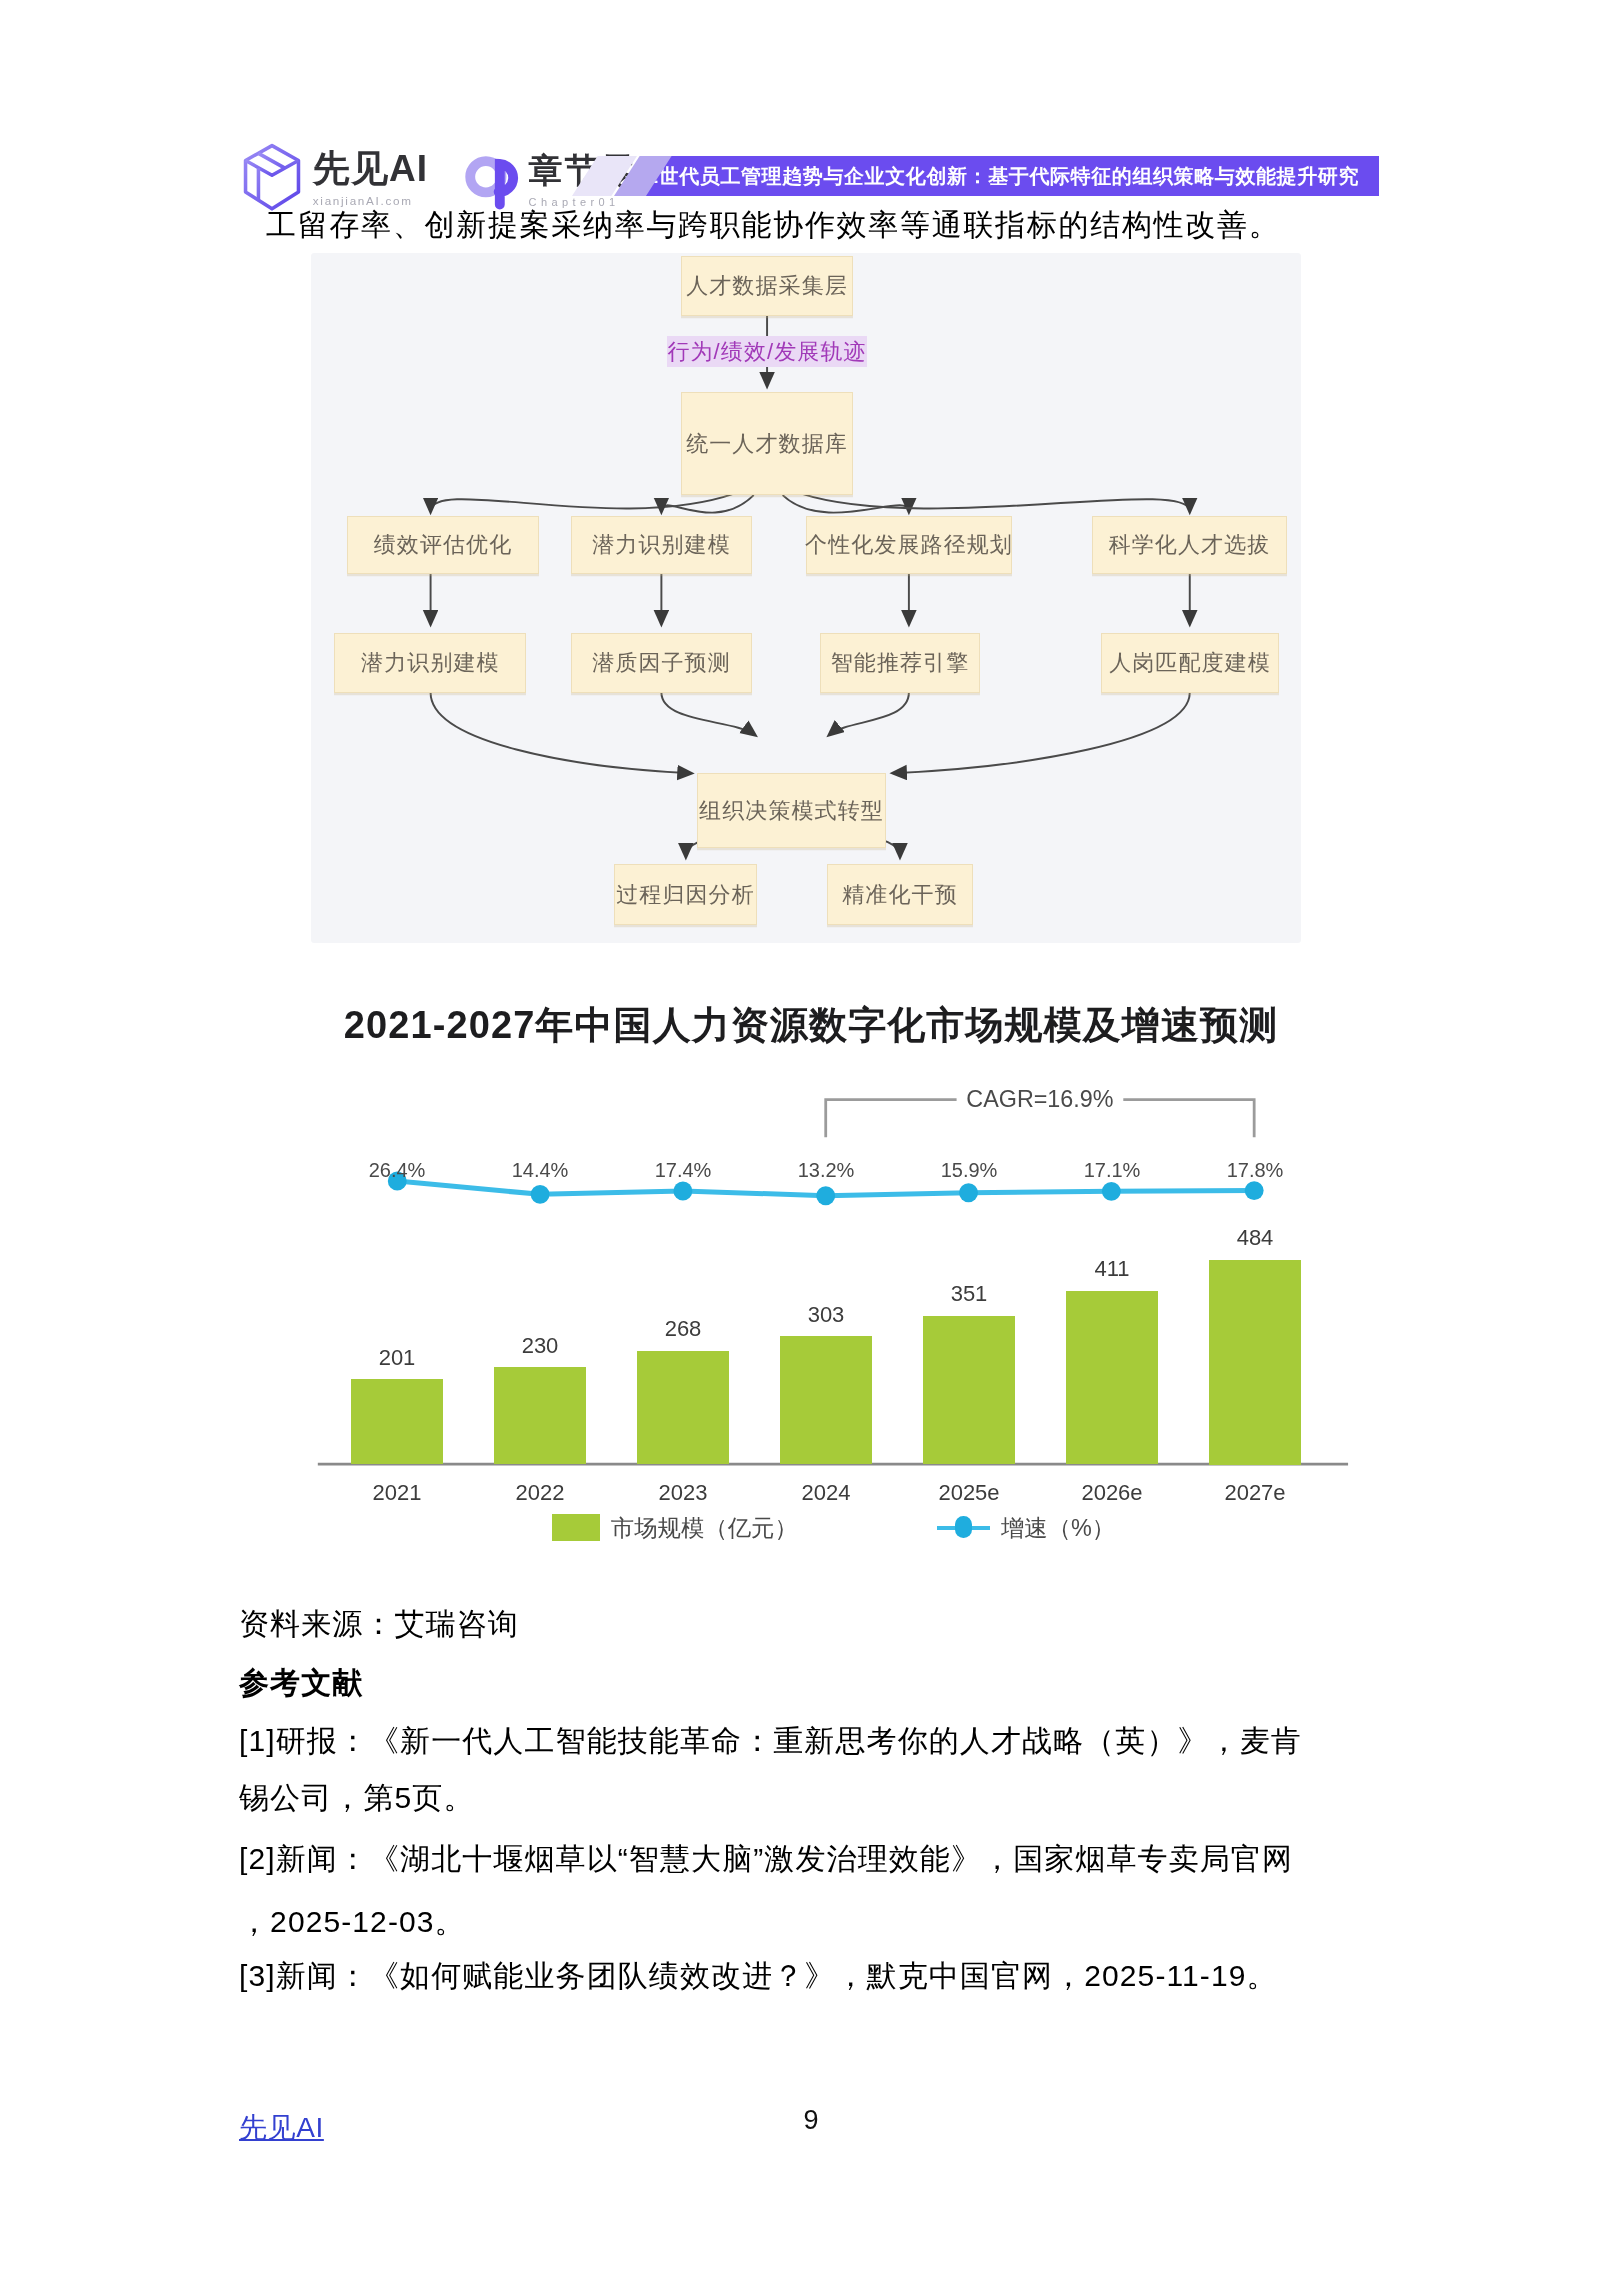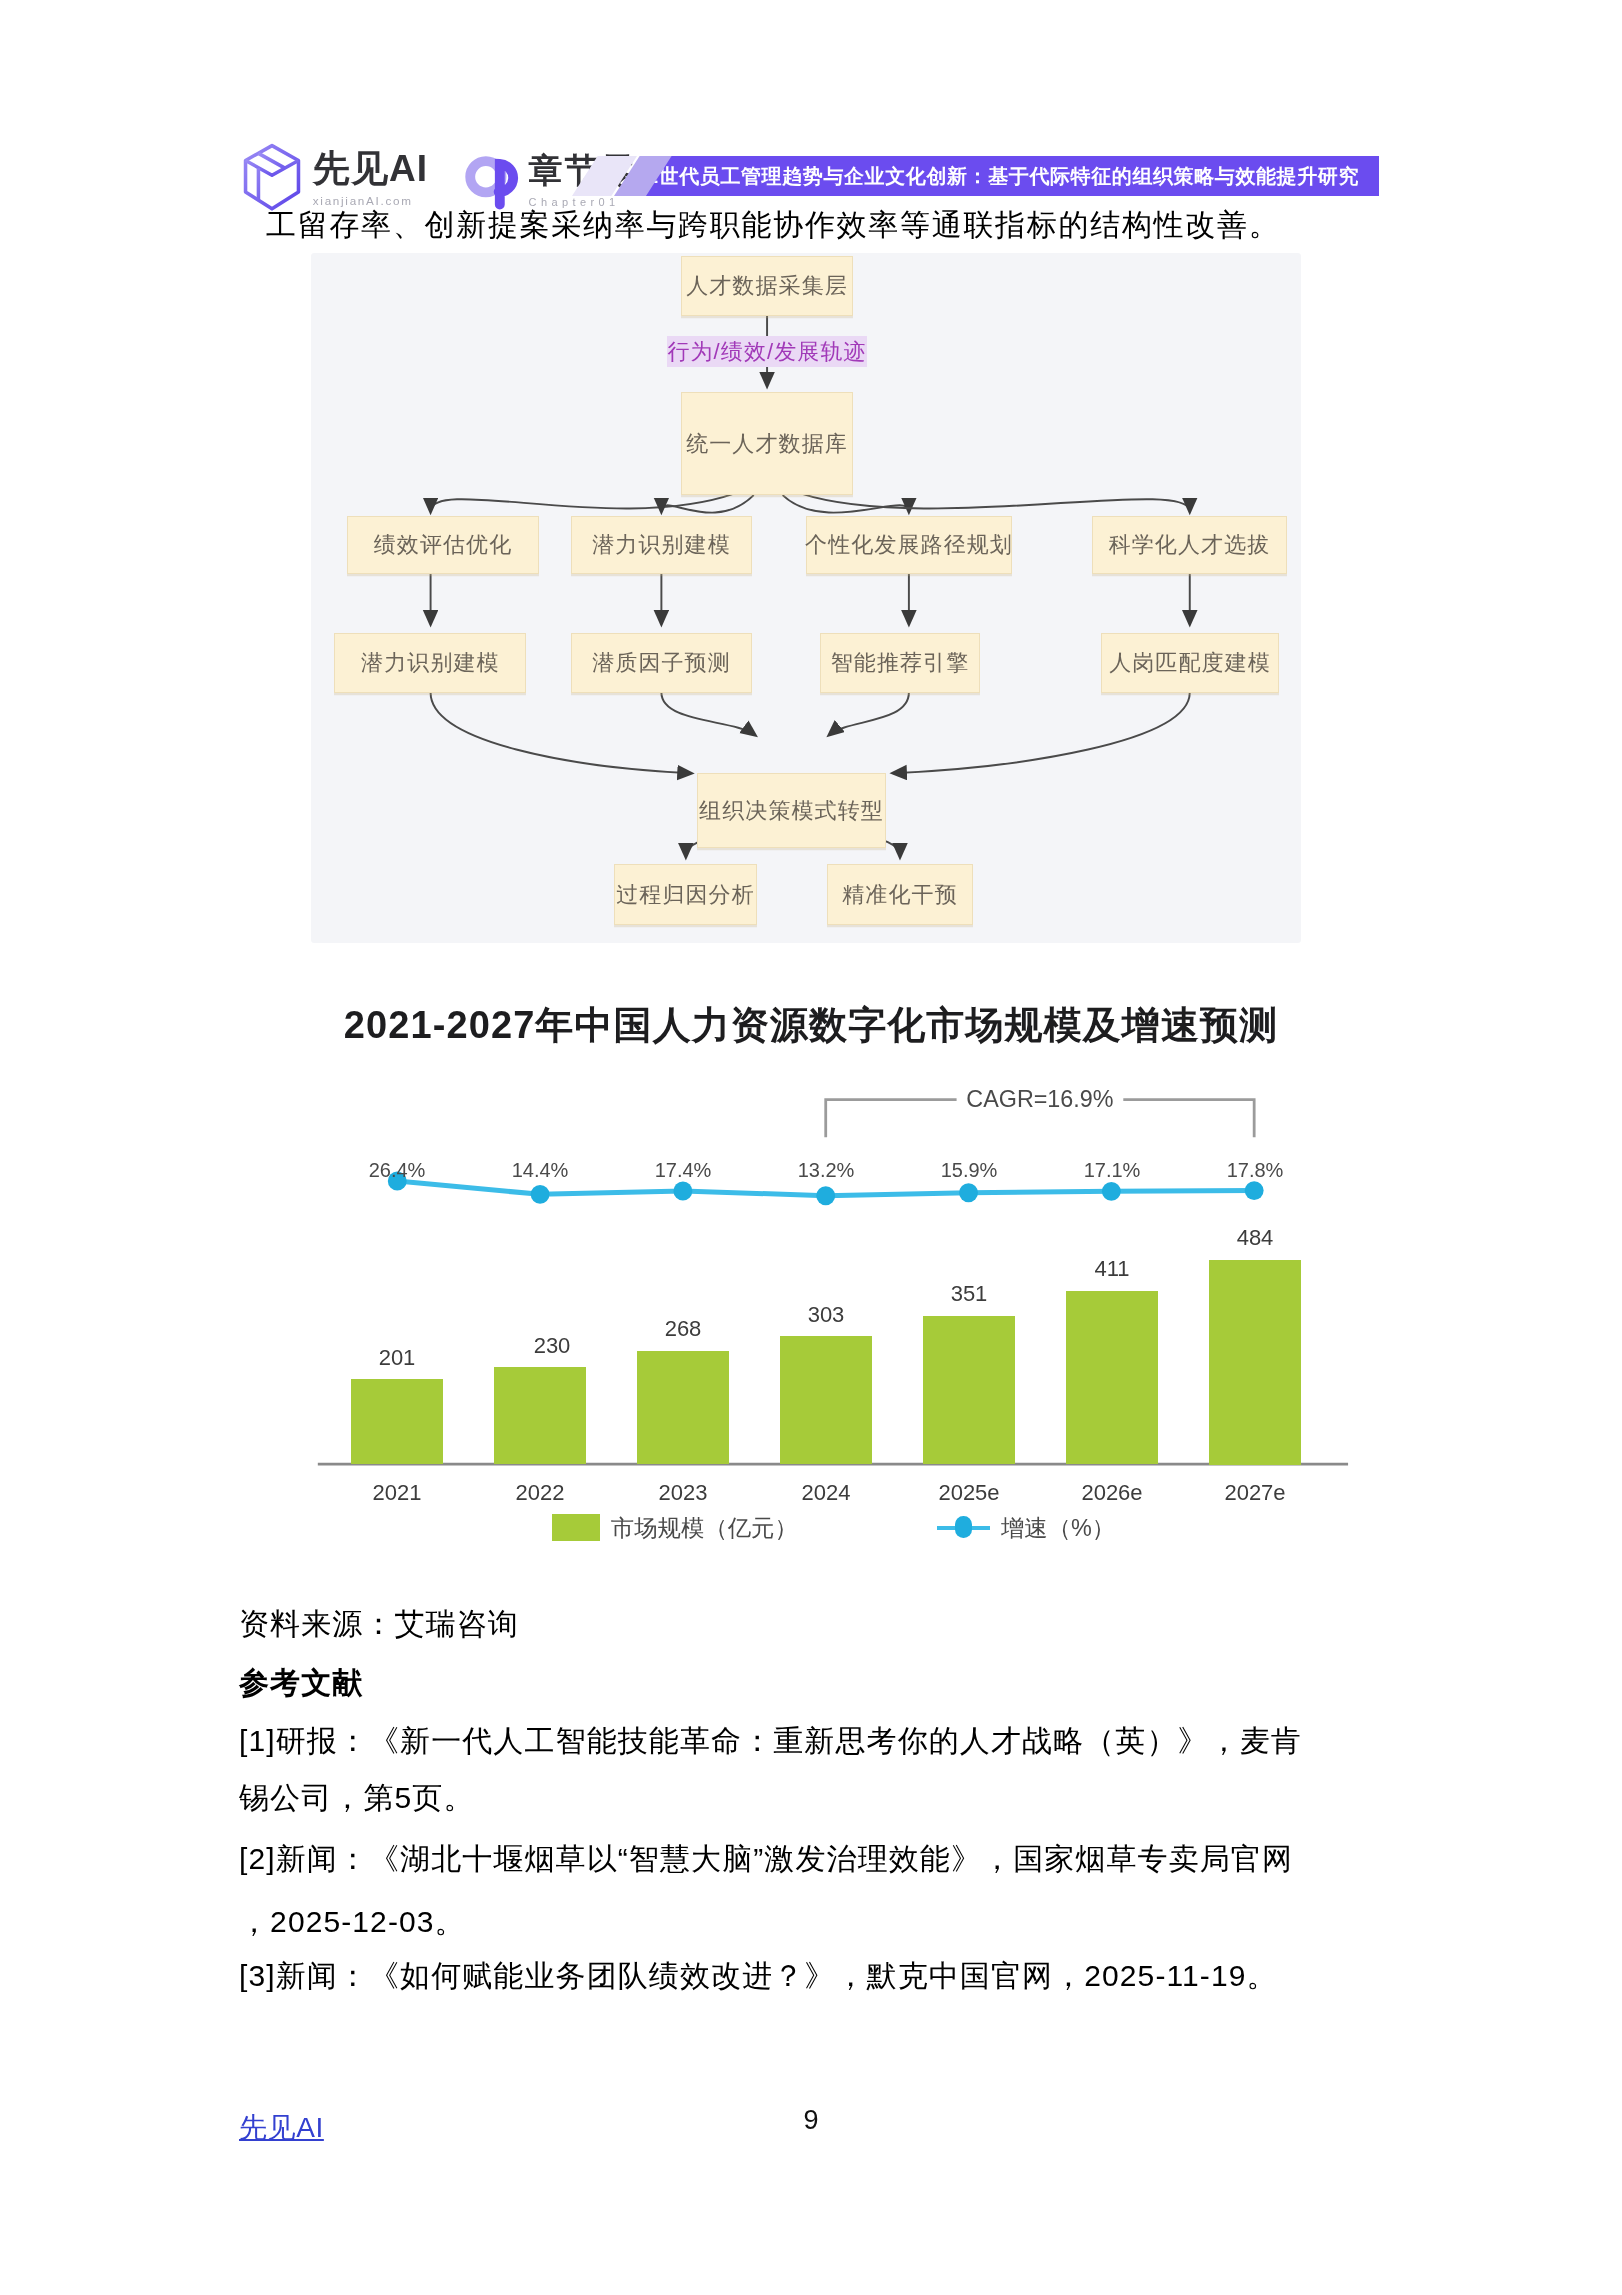--- a/index.html
+++ b/index.html
@@ -174,21 +174,21 @@
         <circle cx="1183" cy="204.6" r="17" fill="#1fadde"></circle>
         <circle cx="1440" cy="202.2" r="17" fill="#1fadde"></circle>
         <circle cx="1697" cy="200.8" r="17" fill="#1fadde"></circle>
       </svg>
   <div class="pct-label" style="left: 86px; top: 80px;">26.4%</div>
       <div class="bar" style="left: 40px; top: 300px; width: 92px; height: 85px; background: rgb(166, 203, 57);"></div>
       <div class="val-label" style="left: 86px; top: 266px;">201</div>
       <div class="year-label" style="left: 86px; top: 401px;">2021</div>
       <div class="pct-label" style="left: 229px; top: 80px;">14.4%</div>
       <div class="bar" style="left: 183px; top: 288px; width: 92px; height: 97px; background: rgb(166, 203, 57);"></div>
-      <div class="val-label" style="left: 241px; top: 254px;">230</div>
+      <div class="val-label" style="left: 229px; top: 254px;">230</div>
       <div class="year-label" style="left: 229px; top: 401px;">2022</div>
       <div class="pct-label" style="left: 372px; top: 80px;">17.4%</div>
       <div class="bar" style="left: 326px; top: 272px; width: 92px; height: 113px; background: rgb(166, 203, 57);"></div>
       <div class="val-label" style="left: 372px; top: 237px;">268</div>
       <div class="year-label" style="left: 372px; top: 401px;">2023</div>
       <div class="pct-label" style="left: 515px; top: 80px;">13.2%</div>
       <div class="bar" style="left: 469px; top: 257px; width: 92px; height: 128px; background: rgb(166, 203, 57);"></div>
       <div class="val-label" style="left: 515px; top: 223px;">303</div>
       <div class="year-label" style="left: 515px; top: 401px;">2024</div>
       <div class="pct-label" style="left: 658px; top: 80px;">15.9%</div>

